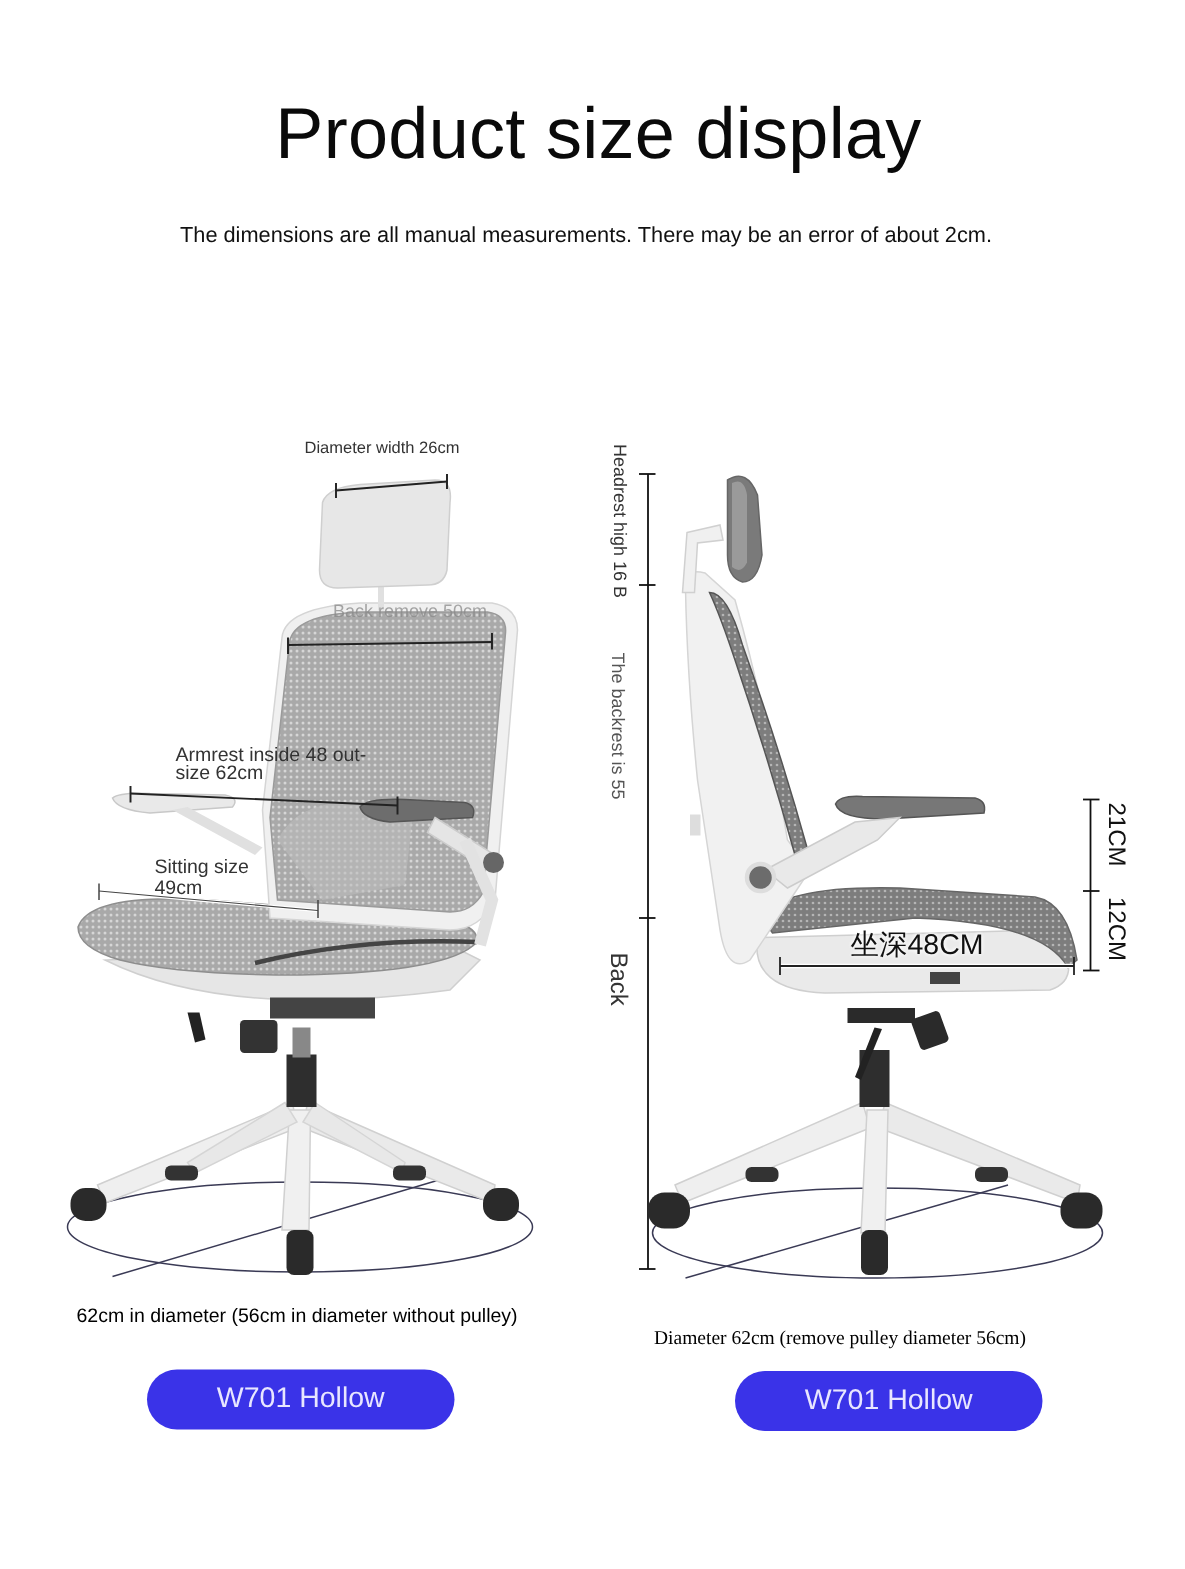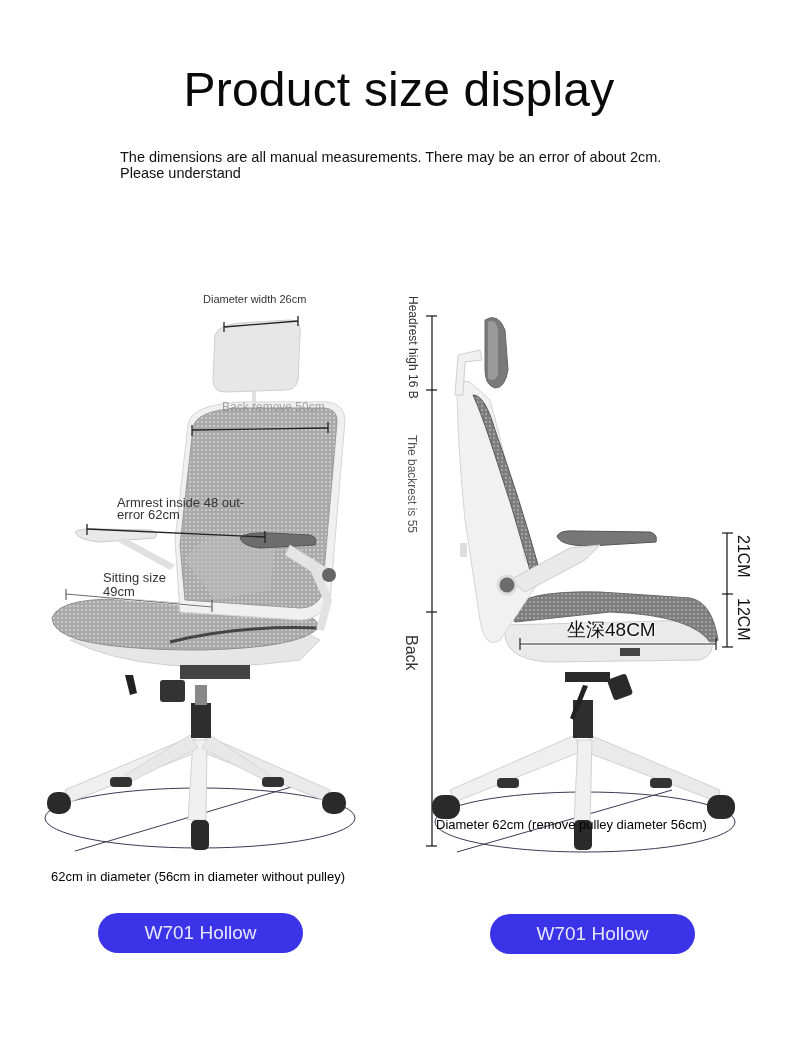--- a/index.html
+++ b/index.html
@@ -27,37 +27,36 @@
 
     .vlabel { position: absolute; writing-mode: vertical-rl; color: #333; white-space: nowrap; }
     .lbl-headrest-high { left: 406px; top: 296px; font-size: 12px; }
     .lbl-backrest { left: 405px; top: 435px; font-size: 12px; color: #555; }
     .lbl-back { left: 402px; top: 635px; font-size: 16px; color: #333; }
     .lbl-21cm { left: 734px; top: 535px; font-size: 16px; color: #111; }
     .lbl-12cm { left: 734px; top: 598px; font-size: 16px; color: #111; }
 
     .caption { position: absolute; font-size: 13px; color: #000000; white-space: nowrap; }
     .cap-left { left: 51px; top: 869px; }
-    .cap-right { left: 436px; top: 817px; }
+    .cap-right { left: 436px; top: 884px; font-family: Liberation Serif, serif; }
 
     .pill {
       position: absolute; height: 40px; border-radius: 20px; background: #3a33e8;
       color: #e8e6ff; font-size: 19px; display: flex; align-items: center; justify-content: center;
       border: none; cursor: pointer; font-family: "Liberation Sans", sans-serif;
     }
     .pill-left { left: 98px; top: 913px; width: 205px; }
     .pill-right { left: 490px; top: 914px; width: 205px; }
   </style>
 </head>
 <body>
 
 <div class="title">Product size display</div>
 <div class="subtitle">
   <div>The dimensions are all manual measurements. There may be an error of about 2cm.</div>
-  <div>Please understand</div>
 </div>
 
 <svg class="chair-svg" viewBox="0 0 790 1046" xmlns="http://www.w3.org/2000/svg">
   <defs>
     <pattern id="mesh" width="4" height="4" patternUnits="userSpaceOnUse">
       <rect width="4" height="4" fill="#a9a9a9"></rect>
       <circle cx="2" cy="2" r="1" fill="#d6d6d6"></circle>
     </pattern>
     <pattern id="meshDark" width="4" height="4" patternUnits="userSpaceOnUse">
       <rect width="4" height="4" fill="#7d7d7d"></rect>
@@ -180,21 +179,21 @@
     <line x1="520" y1="644" x2="716" y2="644" stroke="#222" stroke-width="1.2"></line>
     <line x1="520" y1="638" x2="520" y2="650" stroke="#222" stroke-width="1.2"></line>
     <line x1="716" y1="638" x2="716" y2="650" stroke="#222" stroke-width="1.2"></line>
   </g>
 </svg>
 
 <div class="label lbl-headrest-width">Diameter width 26cm</div>
 <div class="label lbl-back-width">Back remove 50cm</div>
 <div class="label lbl-armrest">
   <div>Armrest inside 48 out-</div>
-  <div>error 62cm</div>
+  <div>size 62cm</div>
 </div>
 <div class="label lbl-sitting">
   <div>Sitting size</div>
   <div>49cm</div>
 </div>
 
 <div class="vlabel lbl-headrest-high">Headrest high 16 B</div>
 <div class="vlabel lbl-backrest">The backrest is 55</div>
 <div class="vlabel lbl-back">Back</div>
 <div class="label lbl-seat-depth">坐深48CM</div>

